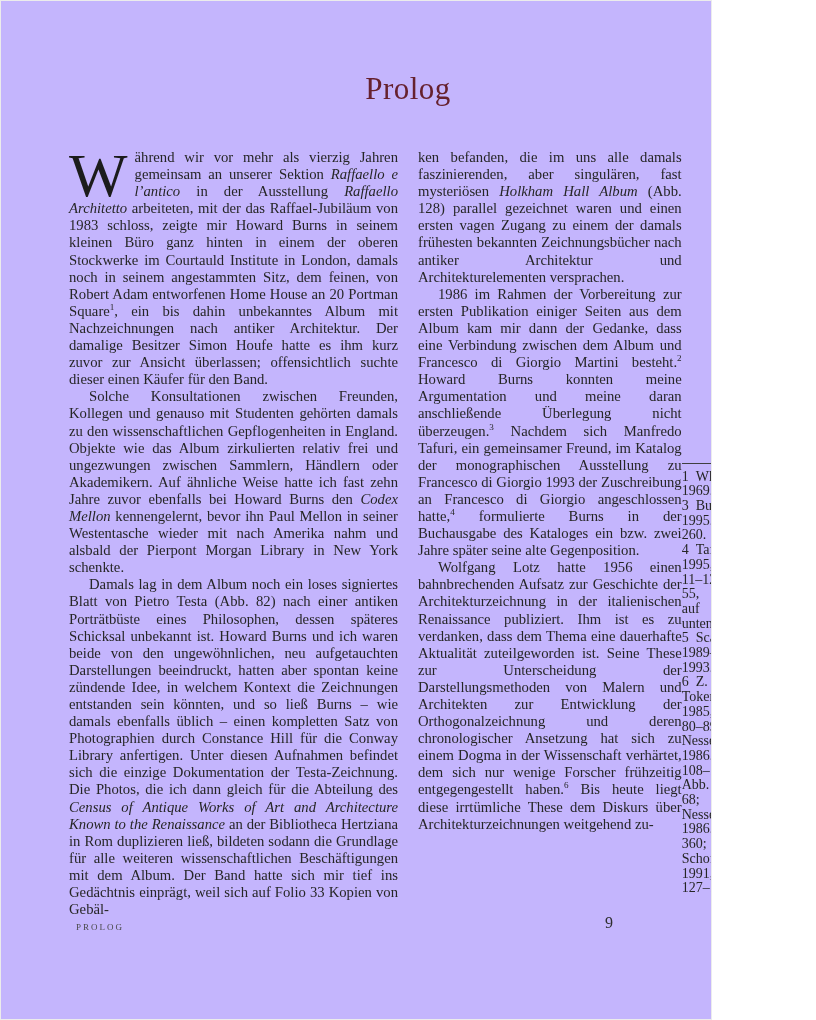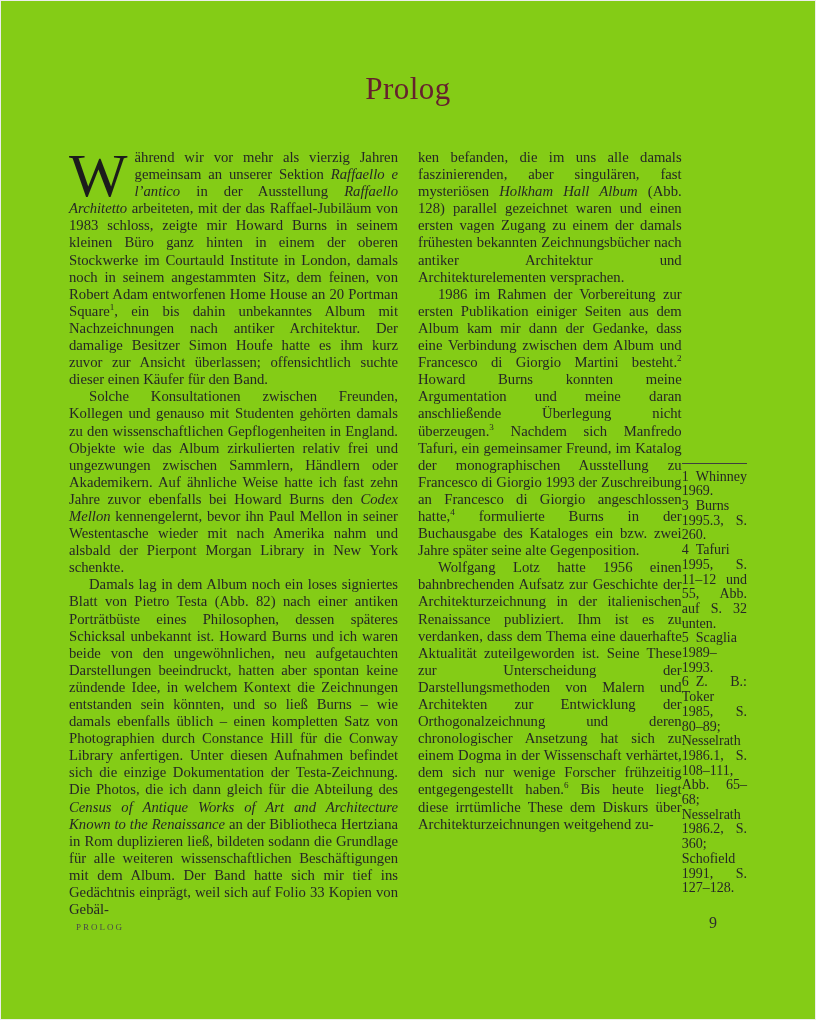--- a/index.html
+++ b/index.html
@@ -2,23 +2,23 @@
 <html lang="de"><head>
 <meta charset="utf-8">
 <style>
   html, body {
     margin: 0;
     padding: 0;
     background: #ffffff;
   }
   .page {
     position: relative;
-    width: 816px;
+    width: 712px;
     height: 1020px;
-    background: #84cc16;
+    background: #c4b5fd;
     box-sizing: border-box;
     border: 1px solid #ececec;
     font-family: "Liberation Serif", "DejaVu Serif", serif;
     color: #262626;
     overflow: hidden;
   }
   .title {
     position: absolute;
     top: 70px;
     left: 68px;

